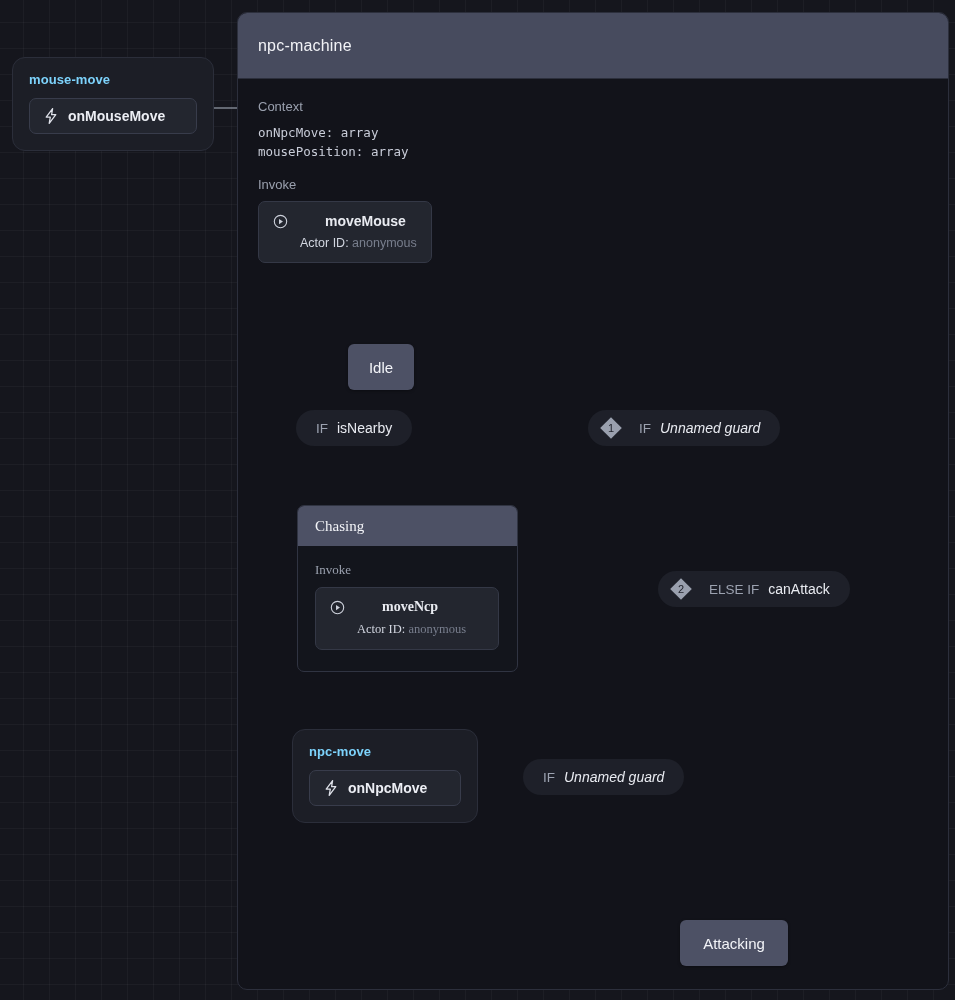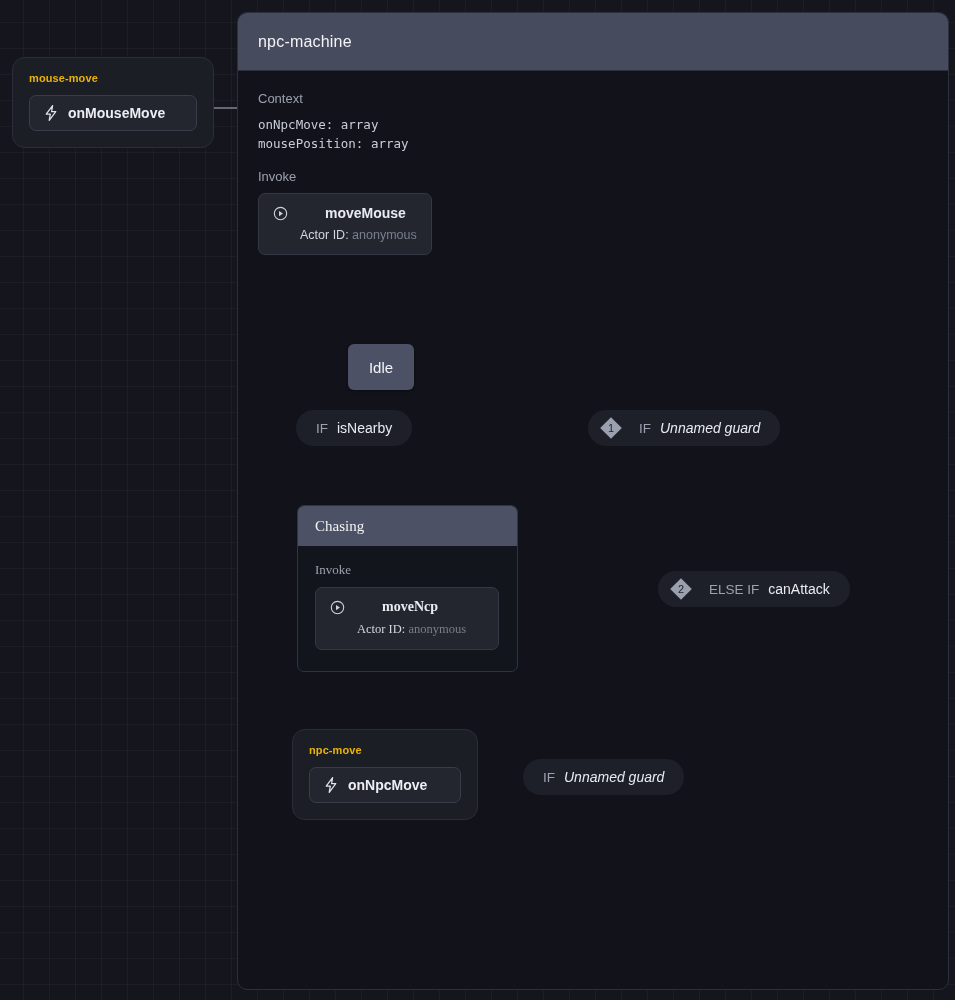--- a/index.html
+++ b/index.html
@@ -27,21 +27,21 @@
   .machine-panel {
     position: absolute;
     left: 237px; top: 12px;
     width: 712px; height: 978px;
     background: #12131a;
     border: 1px solid #2c2f3c;
     border-radius: 10px;
     overflow: hidden;
   }
   .machine-header {
-    height: 58px;
+    height: 66px;
     background: #474b5e;
     display: flex; align-items: center;
     padding-left: 20px;
     border-bottom: 1px solid #2c2f3c;
   }
   .machine-title {
     font-size: 16px; color: #f2f3f7; font-weight: 400;
     letter-spacing: .2px;
   }
   .machine-body { padding: 20px 20px 0 20px; }
@@ -96,21 +96,21 @@
 
   
   .actor-box {
     position: absolute;
     background: #1c1e26;
     border: 1px solid #2b2e3a;
     border-radius: 13px;
     padding: 14px 16px 16px 16px;
   }
   .actor-title {
-    font-size: 11px; color: #eab308; font-weight: bold;
+    font-size: 13px; color: #7dd3fc; font-weight: bold;
     margin-bottom: 11px; letter-spacing: .1px;
   }
   .event-chip {
     background: #23262f;
     border: 1px solid #383c4b;
     border-radius: 7px;
     padding: 9px 14px;
     display: flex; align-items: center; gap: 10px;
   }
   .event-chip .label { font-size: 14px; color: #eceef4; font-weight: bold; }
@@ -278,14 +278,17 @@
       </span>
       <span class="label">onNpcMove</span>
     </div>
   </div>
 
   <div class="guard-chip" style="left:523px; top:759px;">
     <span class="guard-kw">IF</span>
     <span class="guard-name italic">Unnamed guard</span>
   </div>
 
+  <div class="state-simple" style="left:680px; top:882px; width:108px; height:46px;">
+    <span>Attacking</span>
+  </div>
 
 </div>
 
 </body></html>

